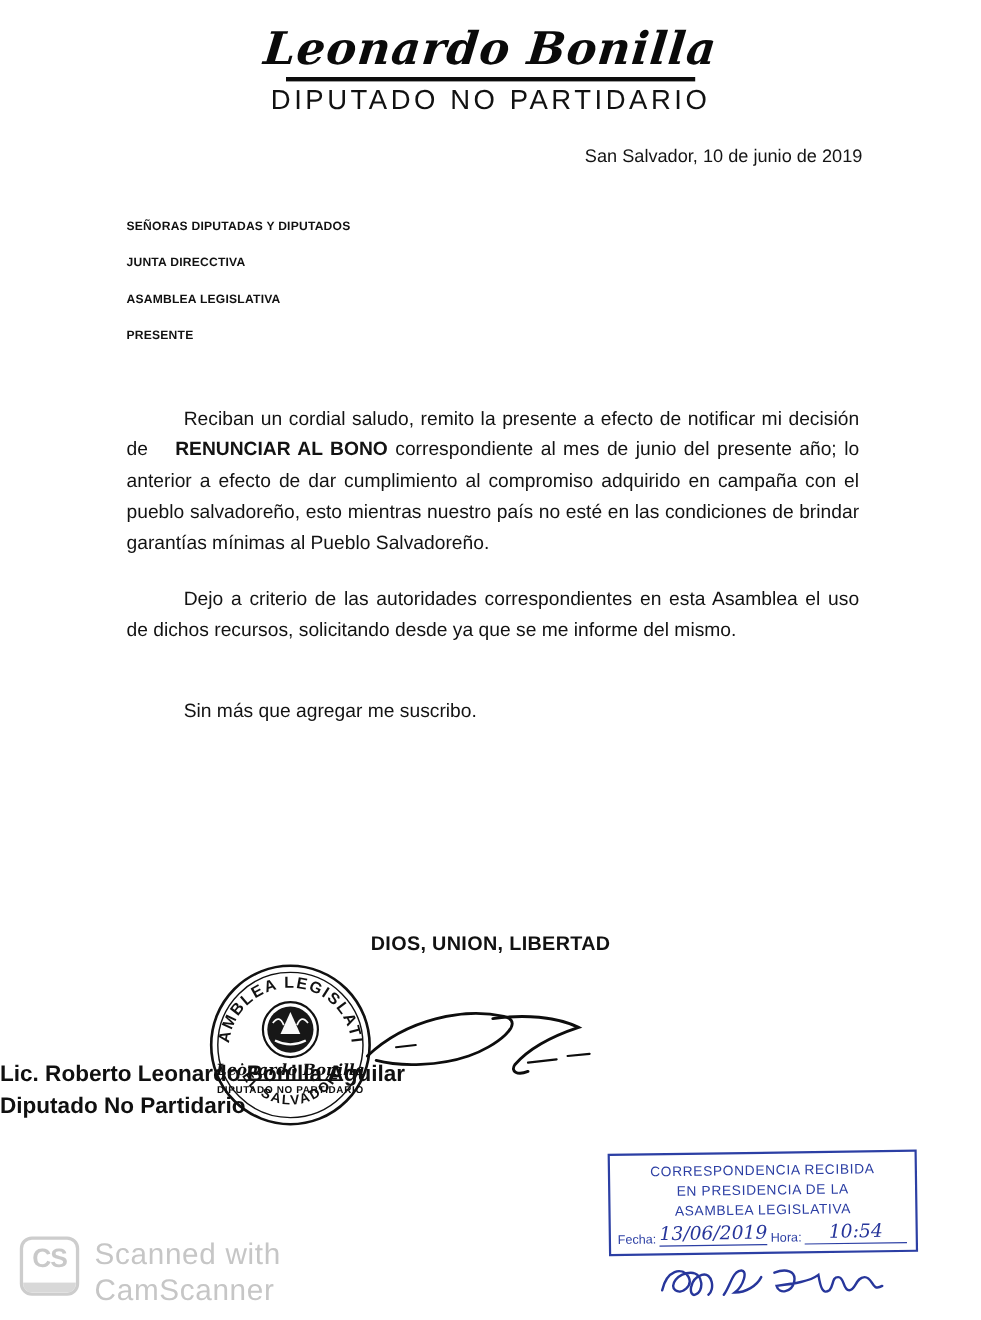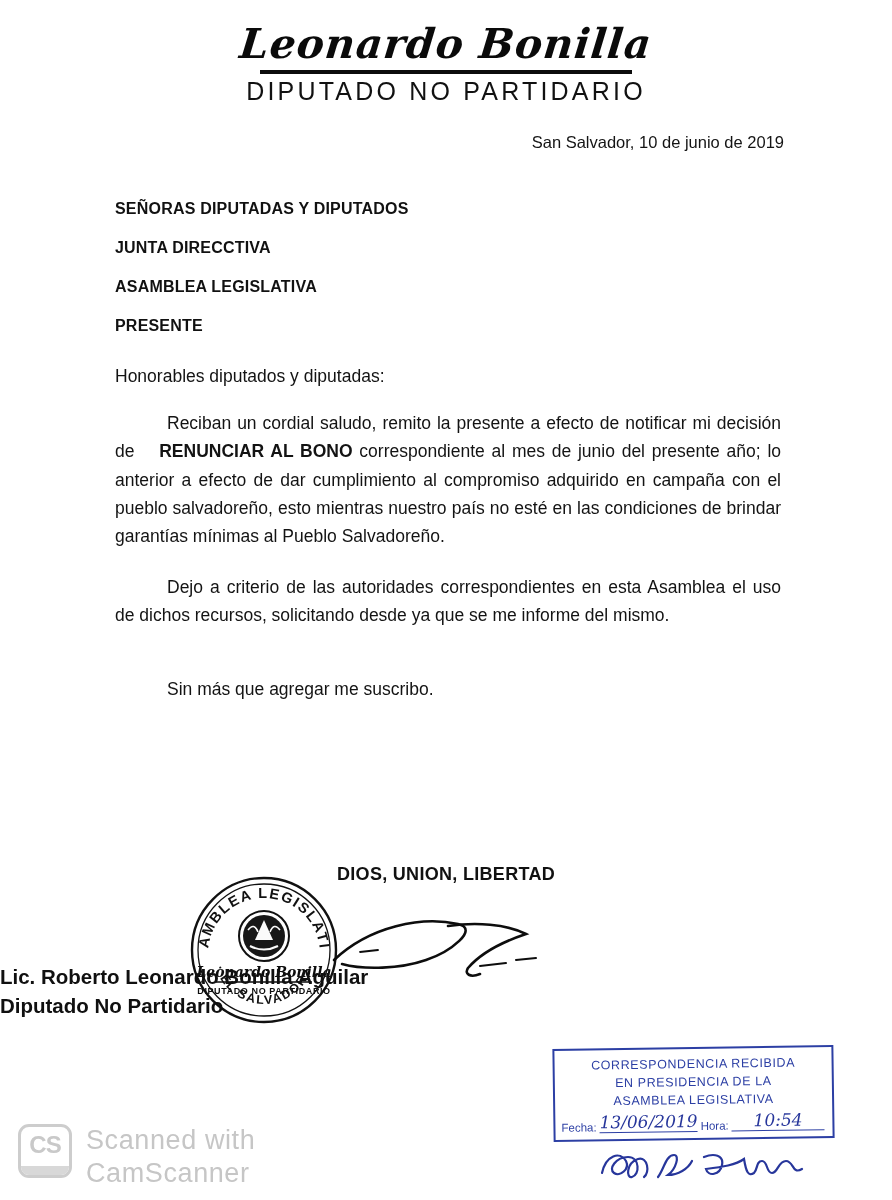--- a/index.html
+++ b/index.html
@@ -63,21 +63,21 @@
 
   
   .addressee {
     position: absolute;
     left: 115px;
     top: 200px;
     width: 600px;
   }
   .addressee div {
     font-weight: bold;
-    font-size: 16px;
+    font-size: 11px;
     letter-spacing: .2px;
     margin-bottom: 21px;
     color: #111111;
   }
 
   
   .body-wrap {
     position: absolute;
     left: 115px;
     top: 366px;
@@ -109,21 +109,20 @@
   .motto {
     position: absolute;
     left: 0;
     top: 848px;
     width: 892px;
     text-align: center;
     font-weight: bold;
     font-size: 18px;
     letter-spacing: .3px;
     color: #111111;
-    margin-top: 16px;
   }
   .sig-names {
     position: absolute;
     left: 0;
     top: 965px;
     width: 892px;
     text-align: left;
   }
   .sig-names .nm {
     font-weight: bold;
@@ -262,21 +261,20 @@
   <div class="date-line">San Salvador, 10 de junio de 2019</div>
 
   <div class="addressee">
     <div>SEÑORAS DIPUTADAS Y DIPUTADOS</div>
     <div>JUNTA DIRECCTIVA</div>
     <div>ASAMBLEA LEGISLATIVA</div>
     <div>PRESENTE</div>
   </div>
 
   <div class="body-wrap">
-    <div class="salutation">Honorables diputados y diputadas:</div>
 
     <p class="para"><span>Reciban un cordial saludo, remito la presente a efecto de notificar mi decisión de </span><b>RENUNCIAR AL BONO</b><span> correspondiente al mes de junio del presente año; lo anterior a efecto de dar cumplimiento al compromiso adquirido en campaña con el pueblo salvadoreño, esto mientras nuestro país no esté en las condiciones de brindar garantías mínimas al Pueblo Salvadoreño.</span></p>
 
     <p class="para">Dejo a criterio de las autoridades correspondientes en esta Asamblea el uso de dichos recursos, solicitando desde ya que se me informe del mismo.</p>
 
     <div class="closing">Sin más que agregar me suscribo.</div>
   </div>
 
   <div class="motto">DIOS, UNION, LIBERTAD</div>
 

